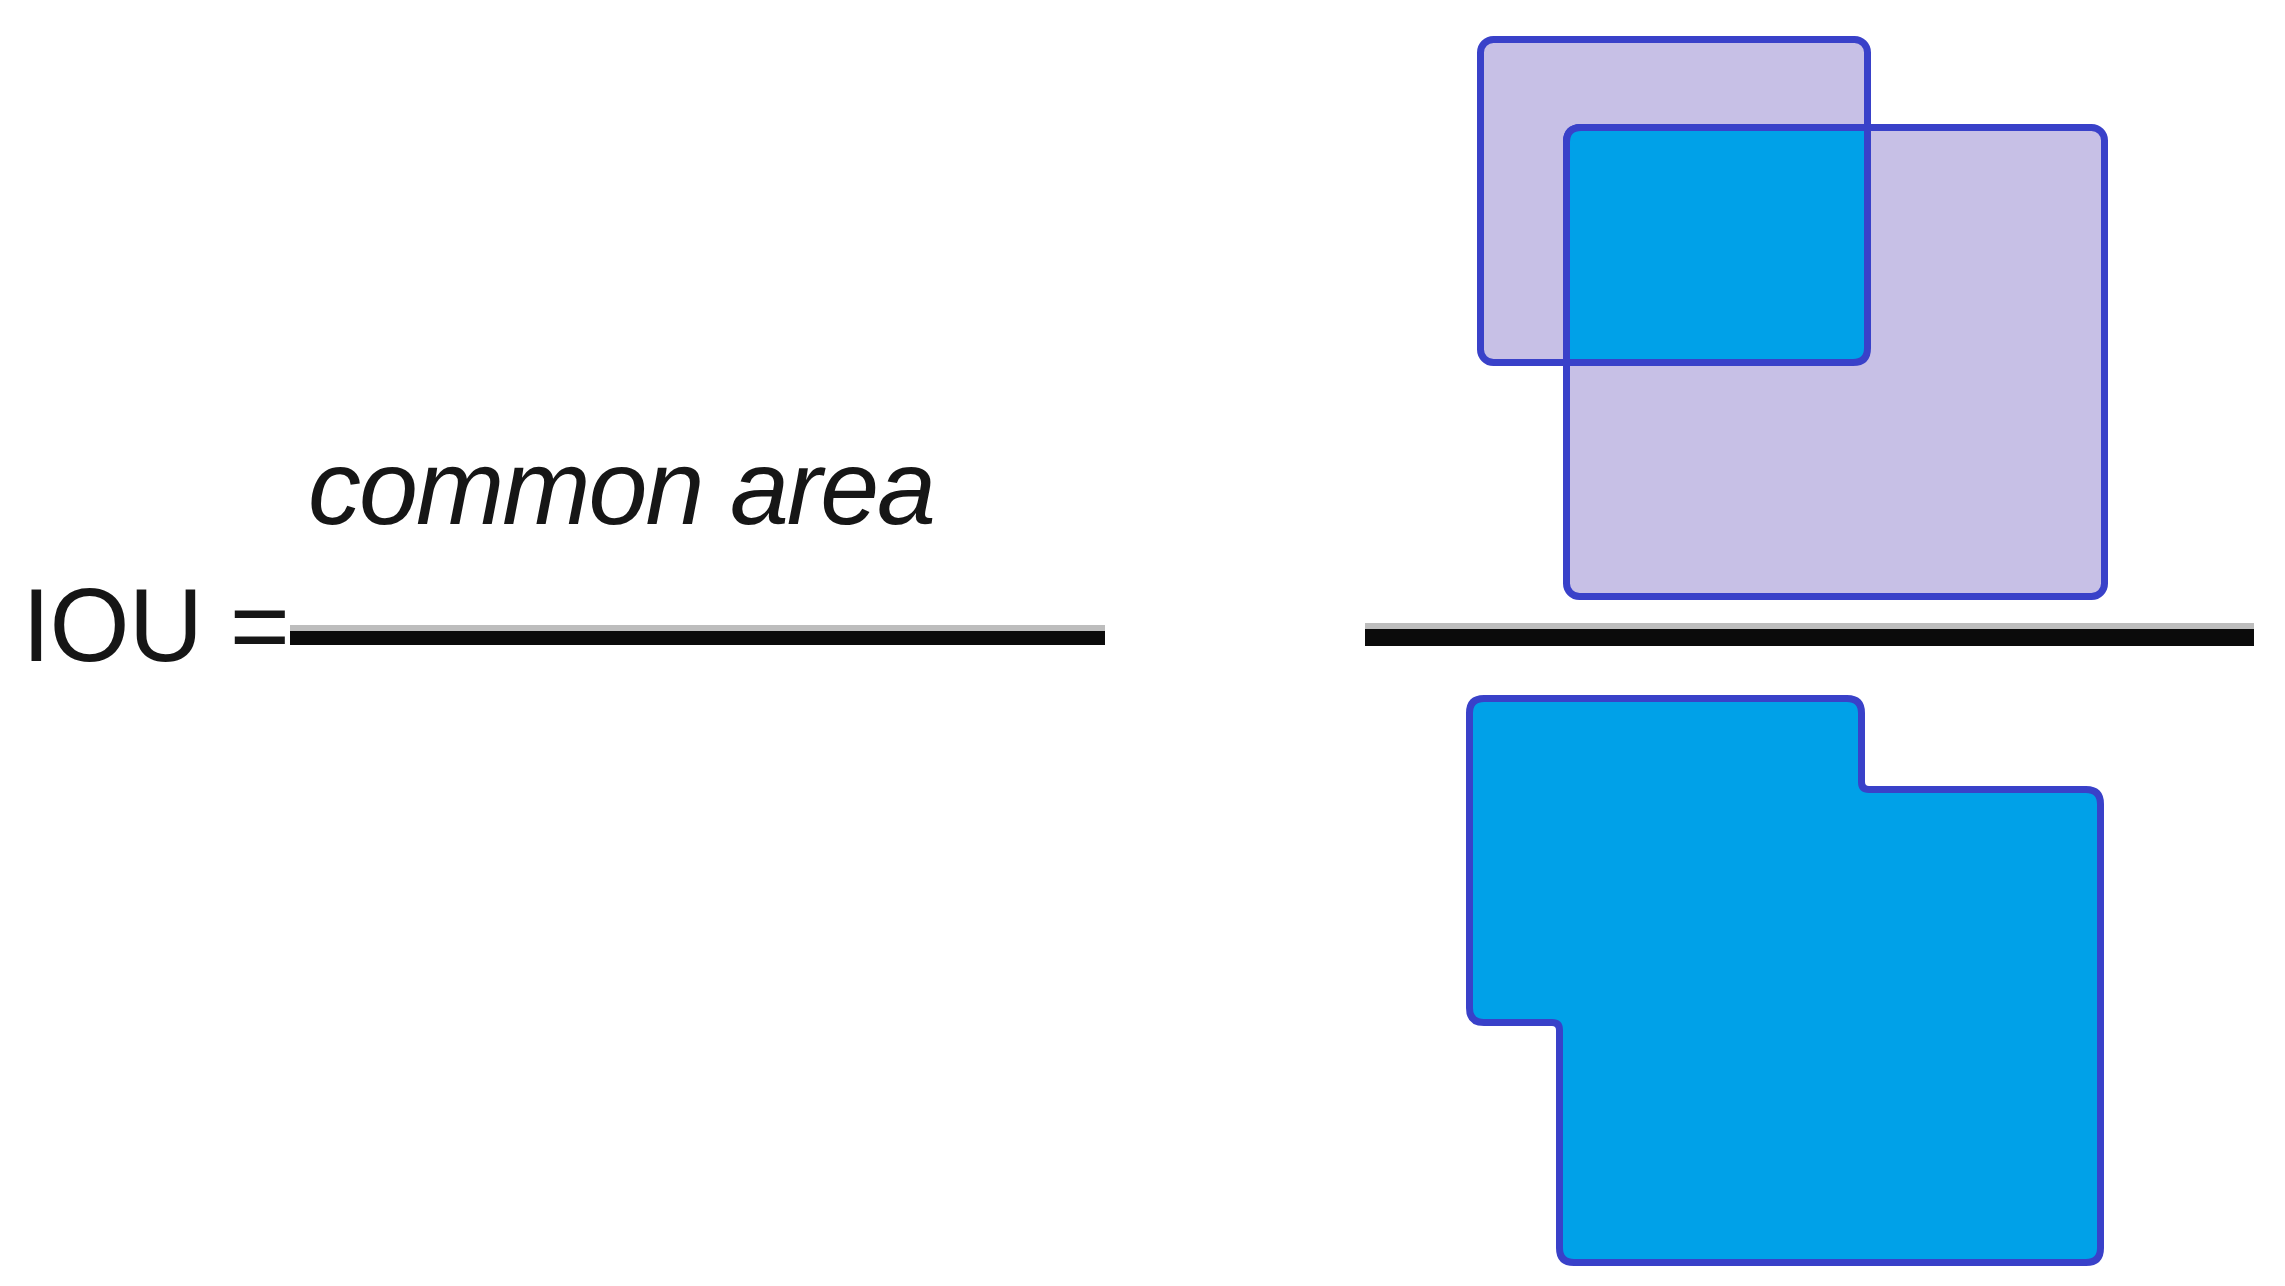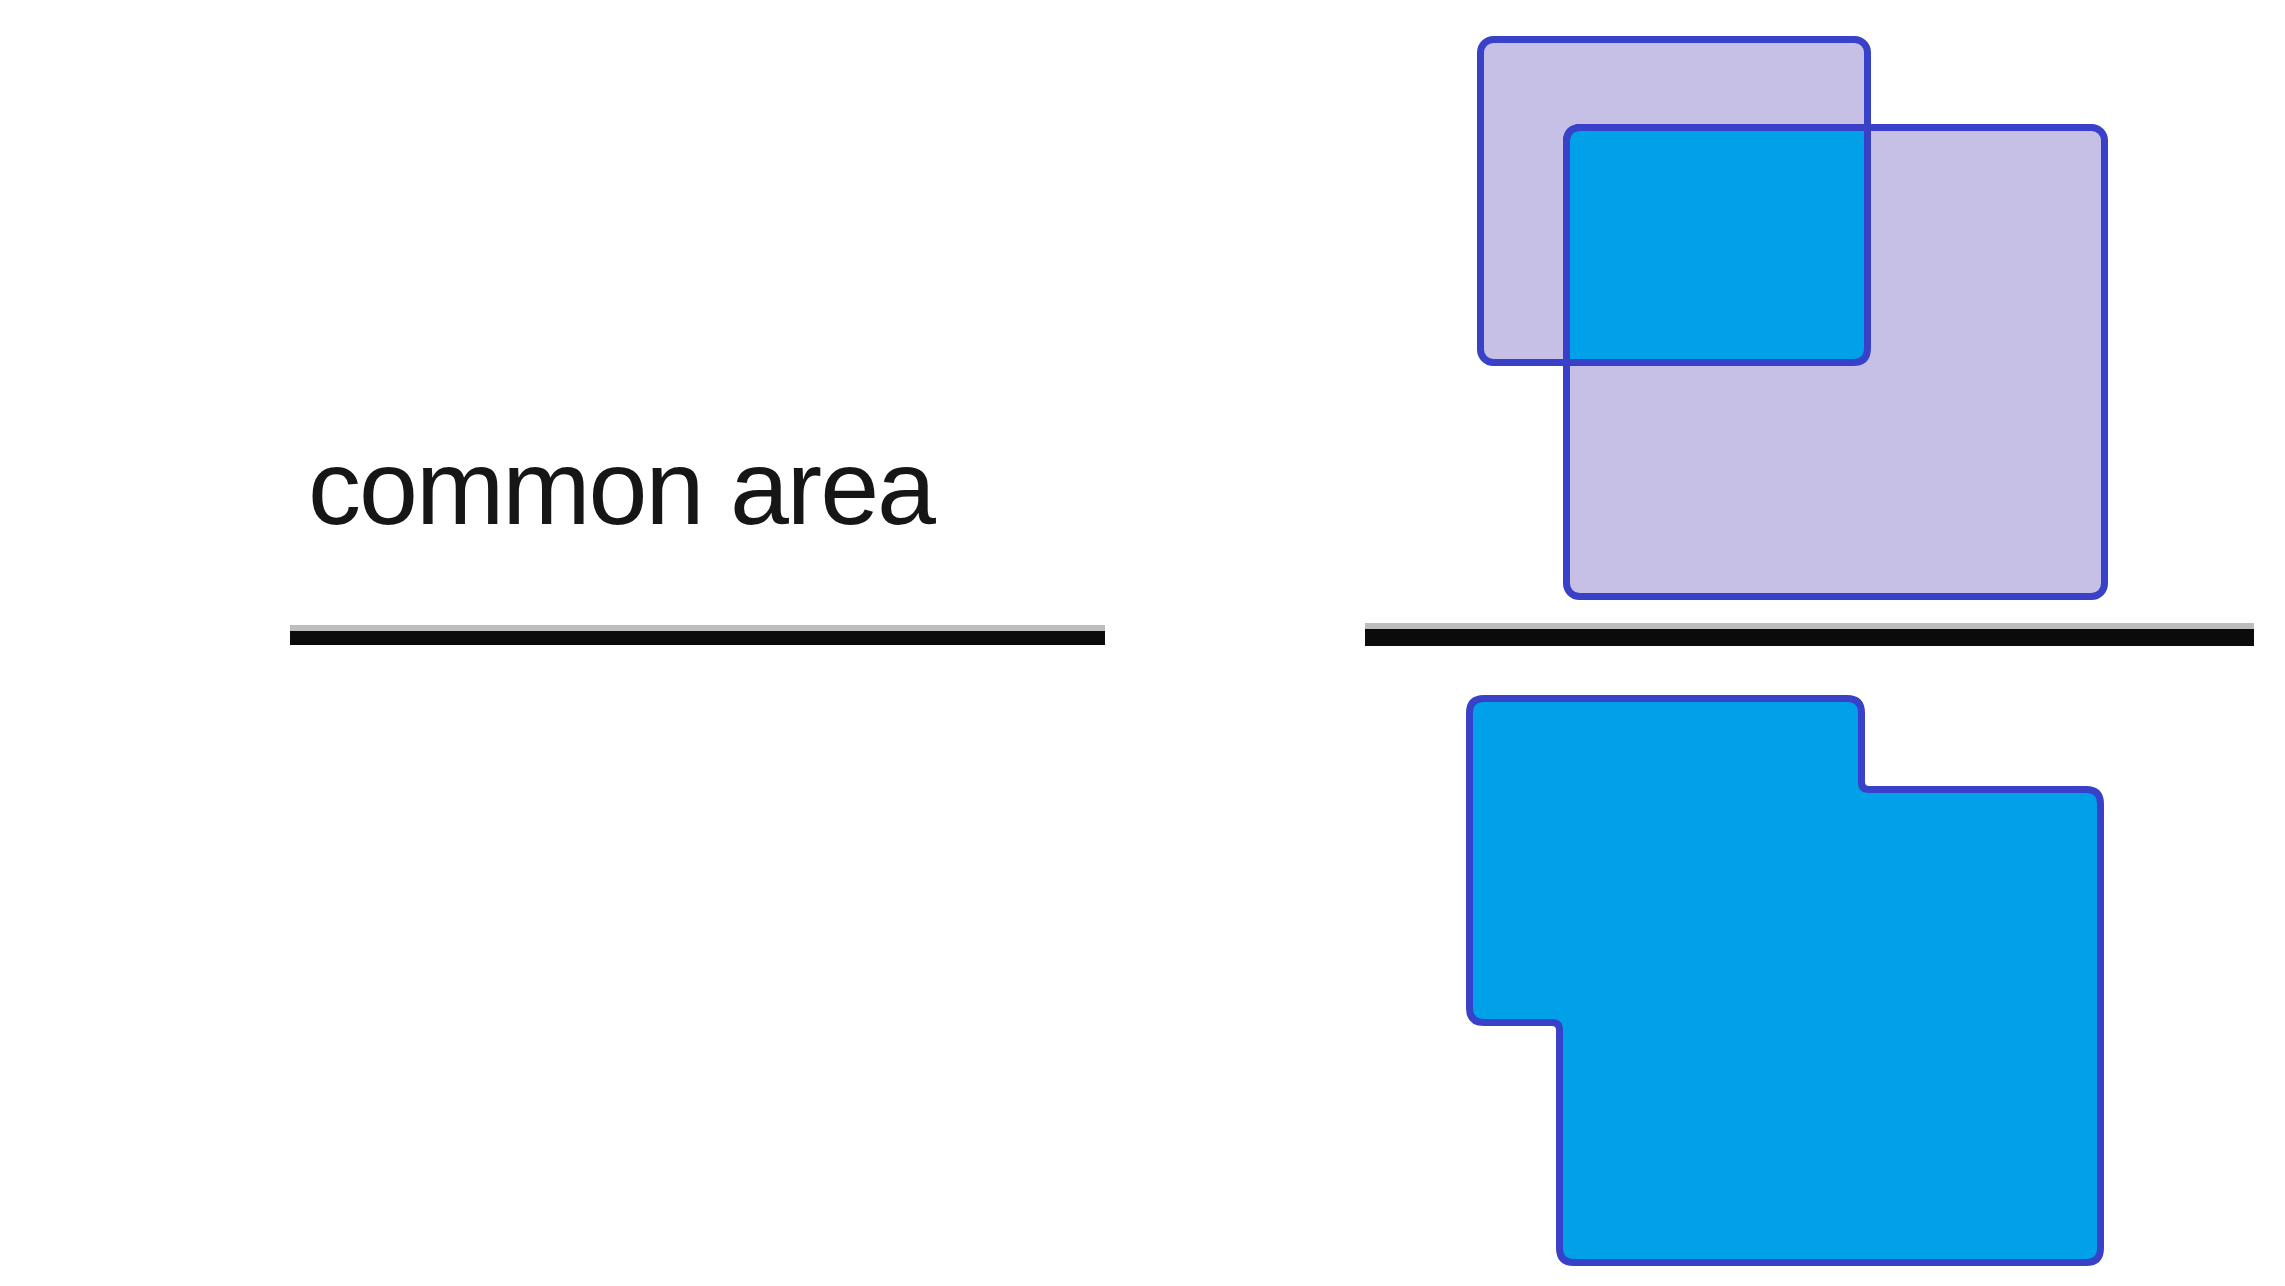--- a/index.html
+++ b/index.html
@@ -26,20 +26,21 @@
     left: 22px;
     top: 574px;
     font-size: 103px;
     letter-spacing: -1px;
   }
   .num-label {
     left: 308px;
     top: 434px;
     font-size: 106px;
     letter-spacing: -2px;
+    font-style: italic;
   }
   .den-label {
     left: 303px;
     top: 700px;
     font-size: 106px;
     letter-spacing: -2px;
   }
   .bar {
     position: absolute;
     background: linear-gradient(180deg,
@@ -66,20 +67,21 @@
     top: 0;
     width: 2285px;
     height: 1286px;
   }
 </style>
 </head>
 <body>
 
 <div class="canvas">
 
+  <div class="txt lhs">IOU =</div>
   <div class="txt num-label">common area</div>
   <div class="bar bar-left"></div>
 
   <div class="bar bar-right"></div>
 
   <svg class="figure" viewBox="0 0 2285 1286" xmlns="http://www.w3.org/2000/svg" aria-hidden="true">
 
     <rect x="1480.5" y="39.5" width="387" height="323" rx="13" stroke-width="7" fill="#c7c0e6" stroke="#3941c9"></rect>
 
     <rect x="1566.5" y="127.5" width="538" height="469" rx="13" stroke-width="7" fill="#c7c0e6" stroke="#3941c9"></rect>

